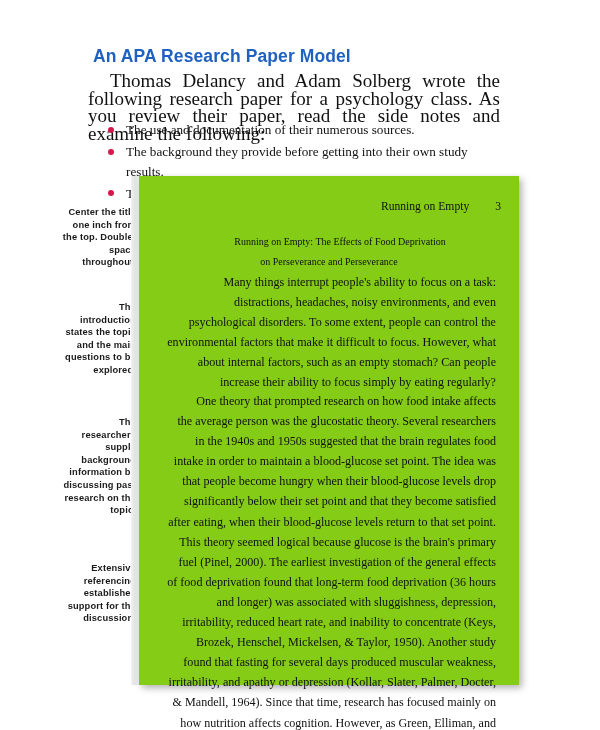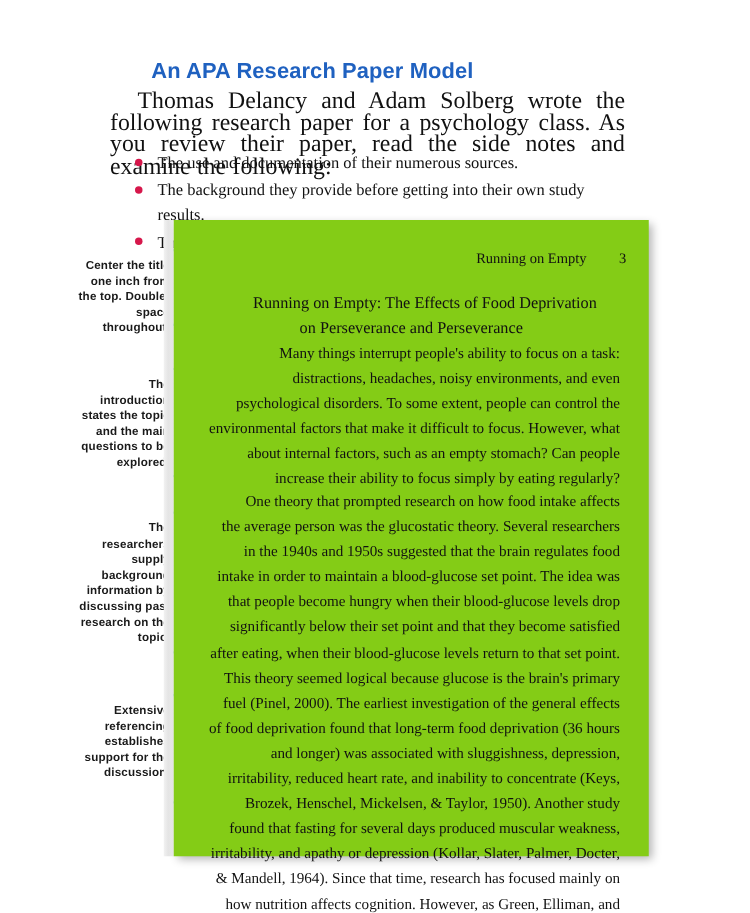--- a/index.html
+++ b/index.html
@@ -15,21 +15,20 @@
   #intro-block{position:absolute;left:0;top:0;width:600px;}
 
   #page-title{
     position:absolute;left:93px;top:46px;
     font-family:"Liberation Sans", sans-serif;
     font-weight:bold;
     font-size:17.5px;
     color:#1f61c0;
     letter-spacing:.1px;
     white-space:nowrap;
-    margin-left:28px;
   }
 
   #intro-paragraph{
     position:absolute;left:88px;top:72px;width:412px;
     font-size:19px;line-height:17.5px;
     color:#111;
     text-align:justify;
     text-indent:22px;
     word-spacing:.5px;
   }
@@ -69,21 +68,21 @@
   #running-head{
     position:absolute;right:18px;top:24px;
     font-size:11.6px;color:#111;
     white-space:nowrap;
   }
   #running-head .rh-page{display:inline-block;margin-left:26px;}
 
   #doc-title{
     position:absolute;left:0;top:56px;width:380px;
     text-align:center;
-    font-size:13px;line-height:20px;color:#111;
+    font-size:10px;line-height:20px;color:#111;
   }
   #doc-title .tline{display:block;}
   #doc-title .tline1{padding-left:22px;}
 
   .doc-para{
     position:absolute;left:27px;width:330px;
     font-size:12.1px;line-height:20.1px;
     color:#111;
     text-indent:24px;
     text-align:right;

